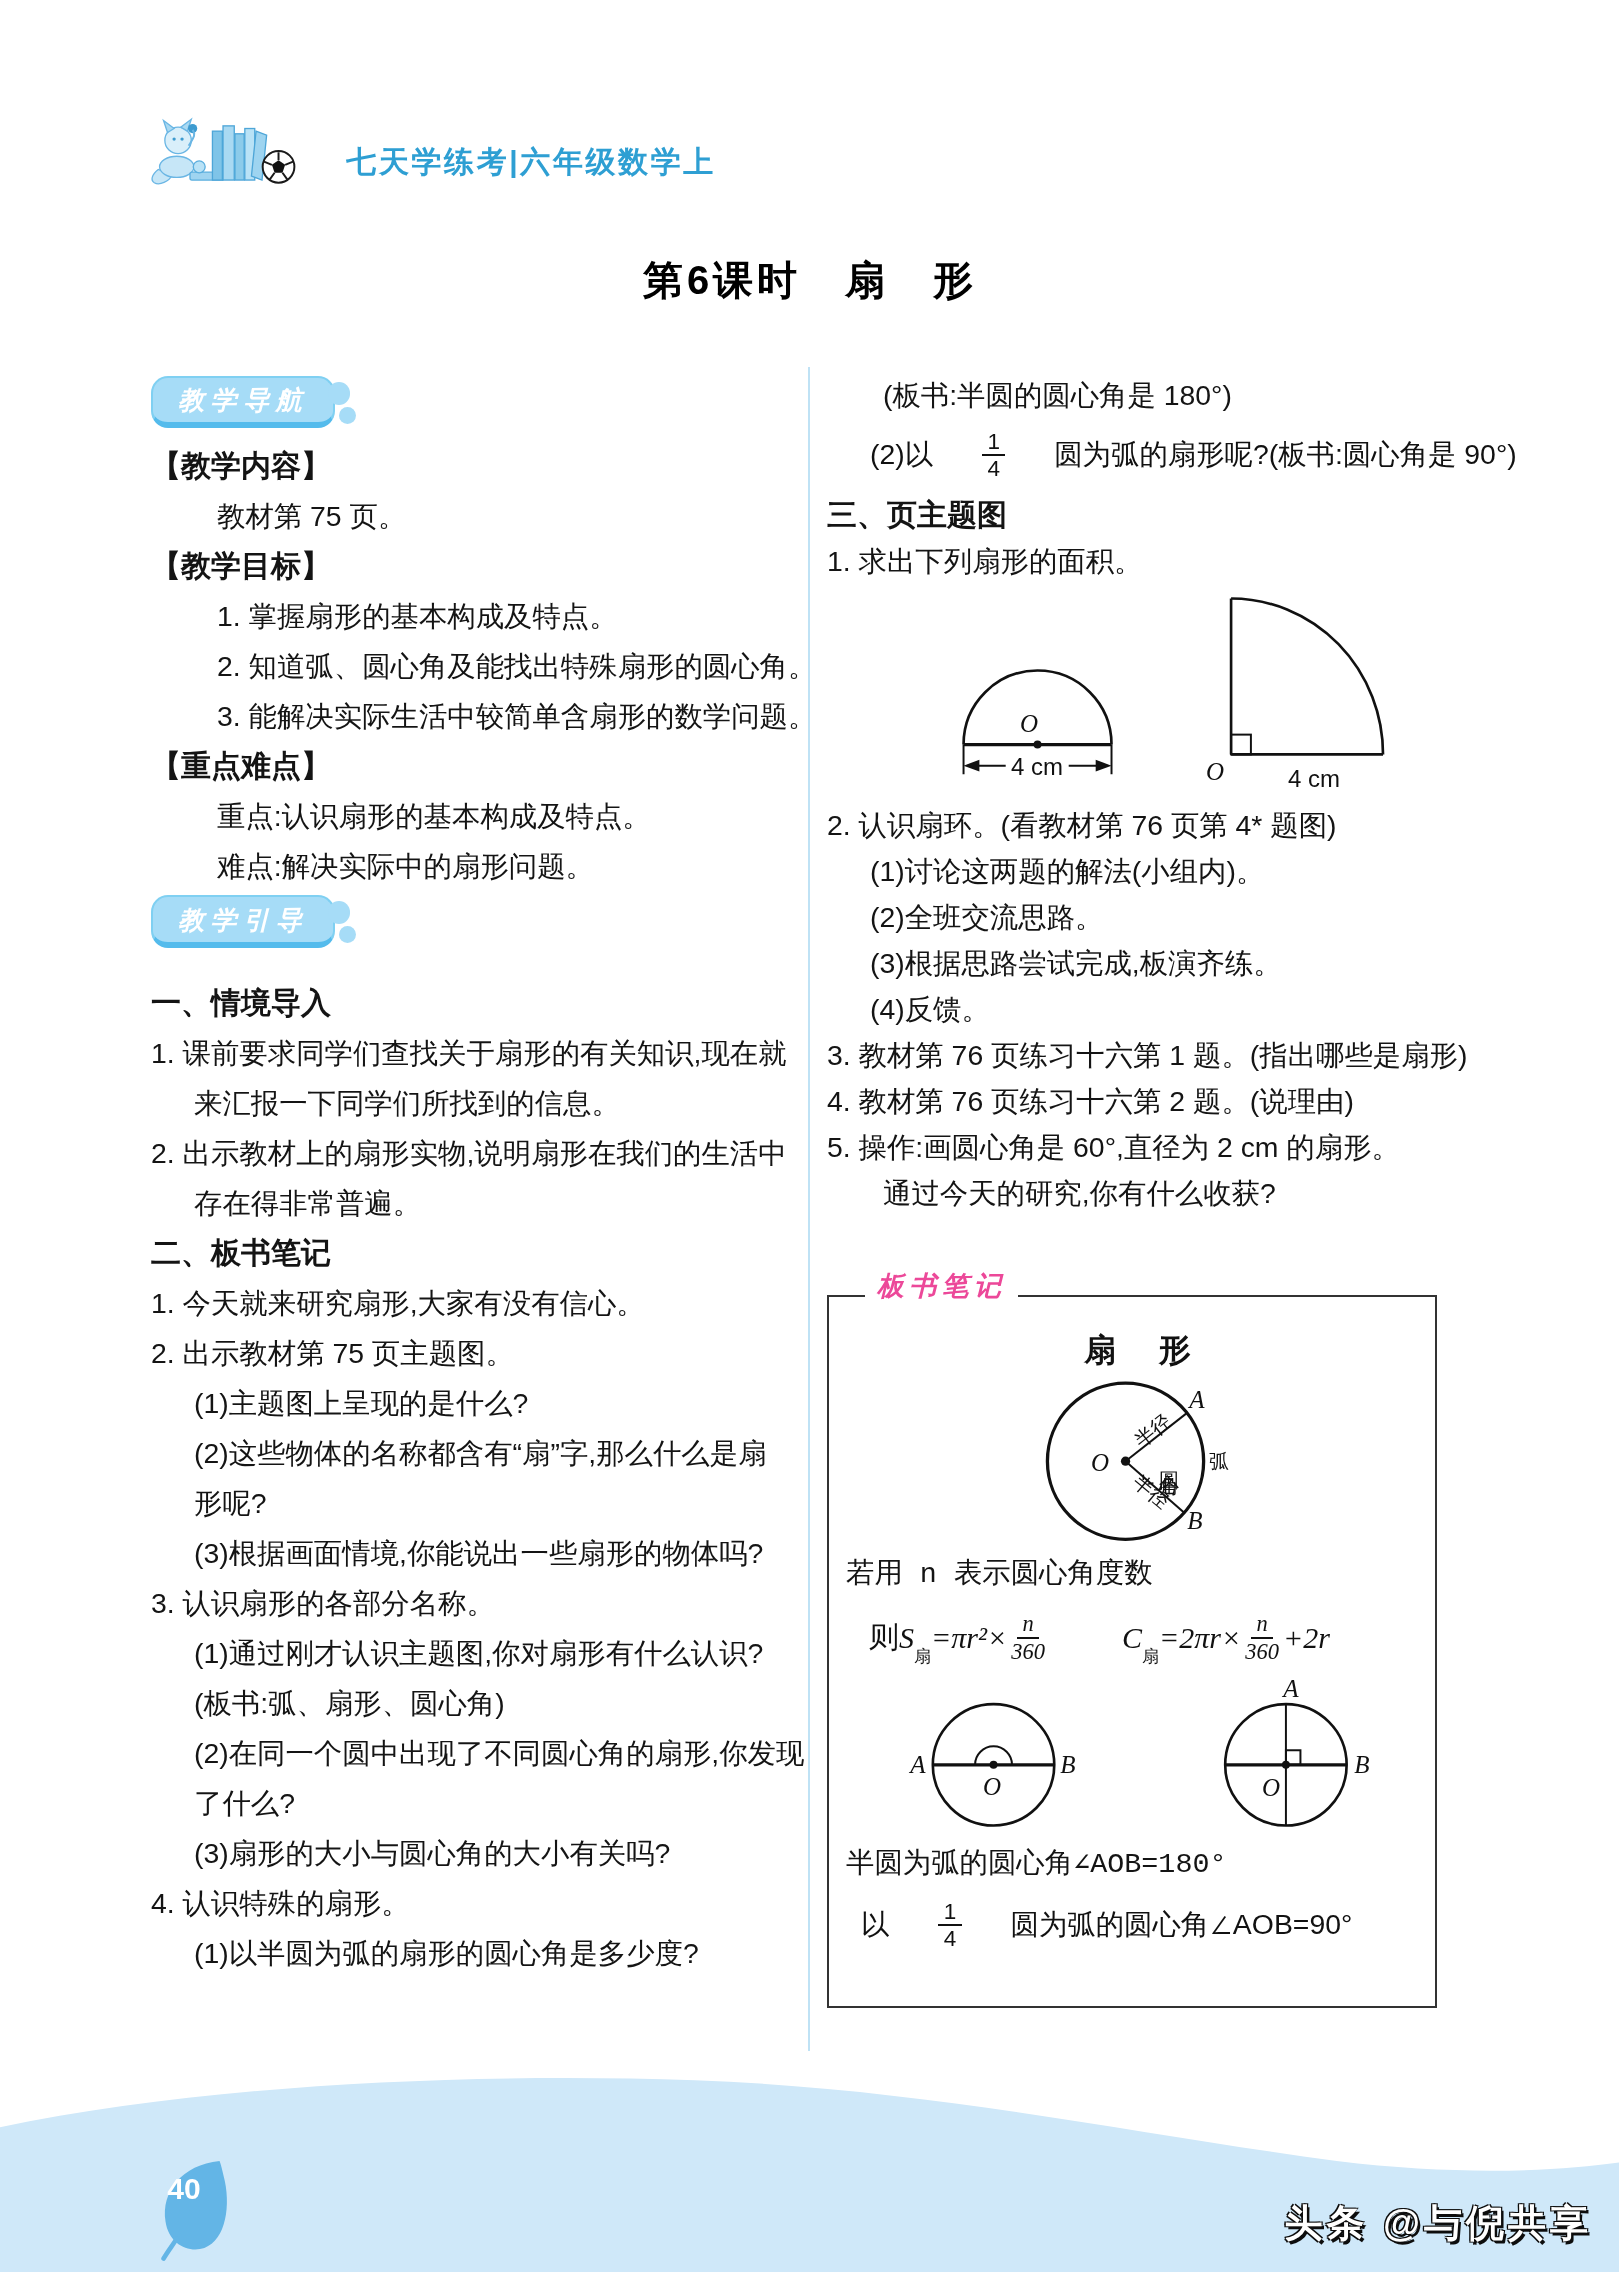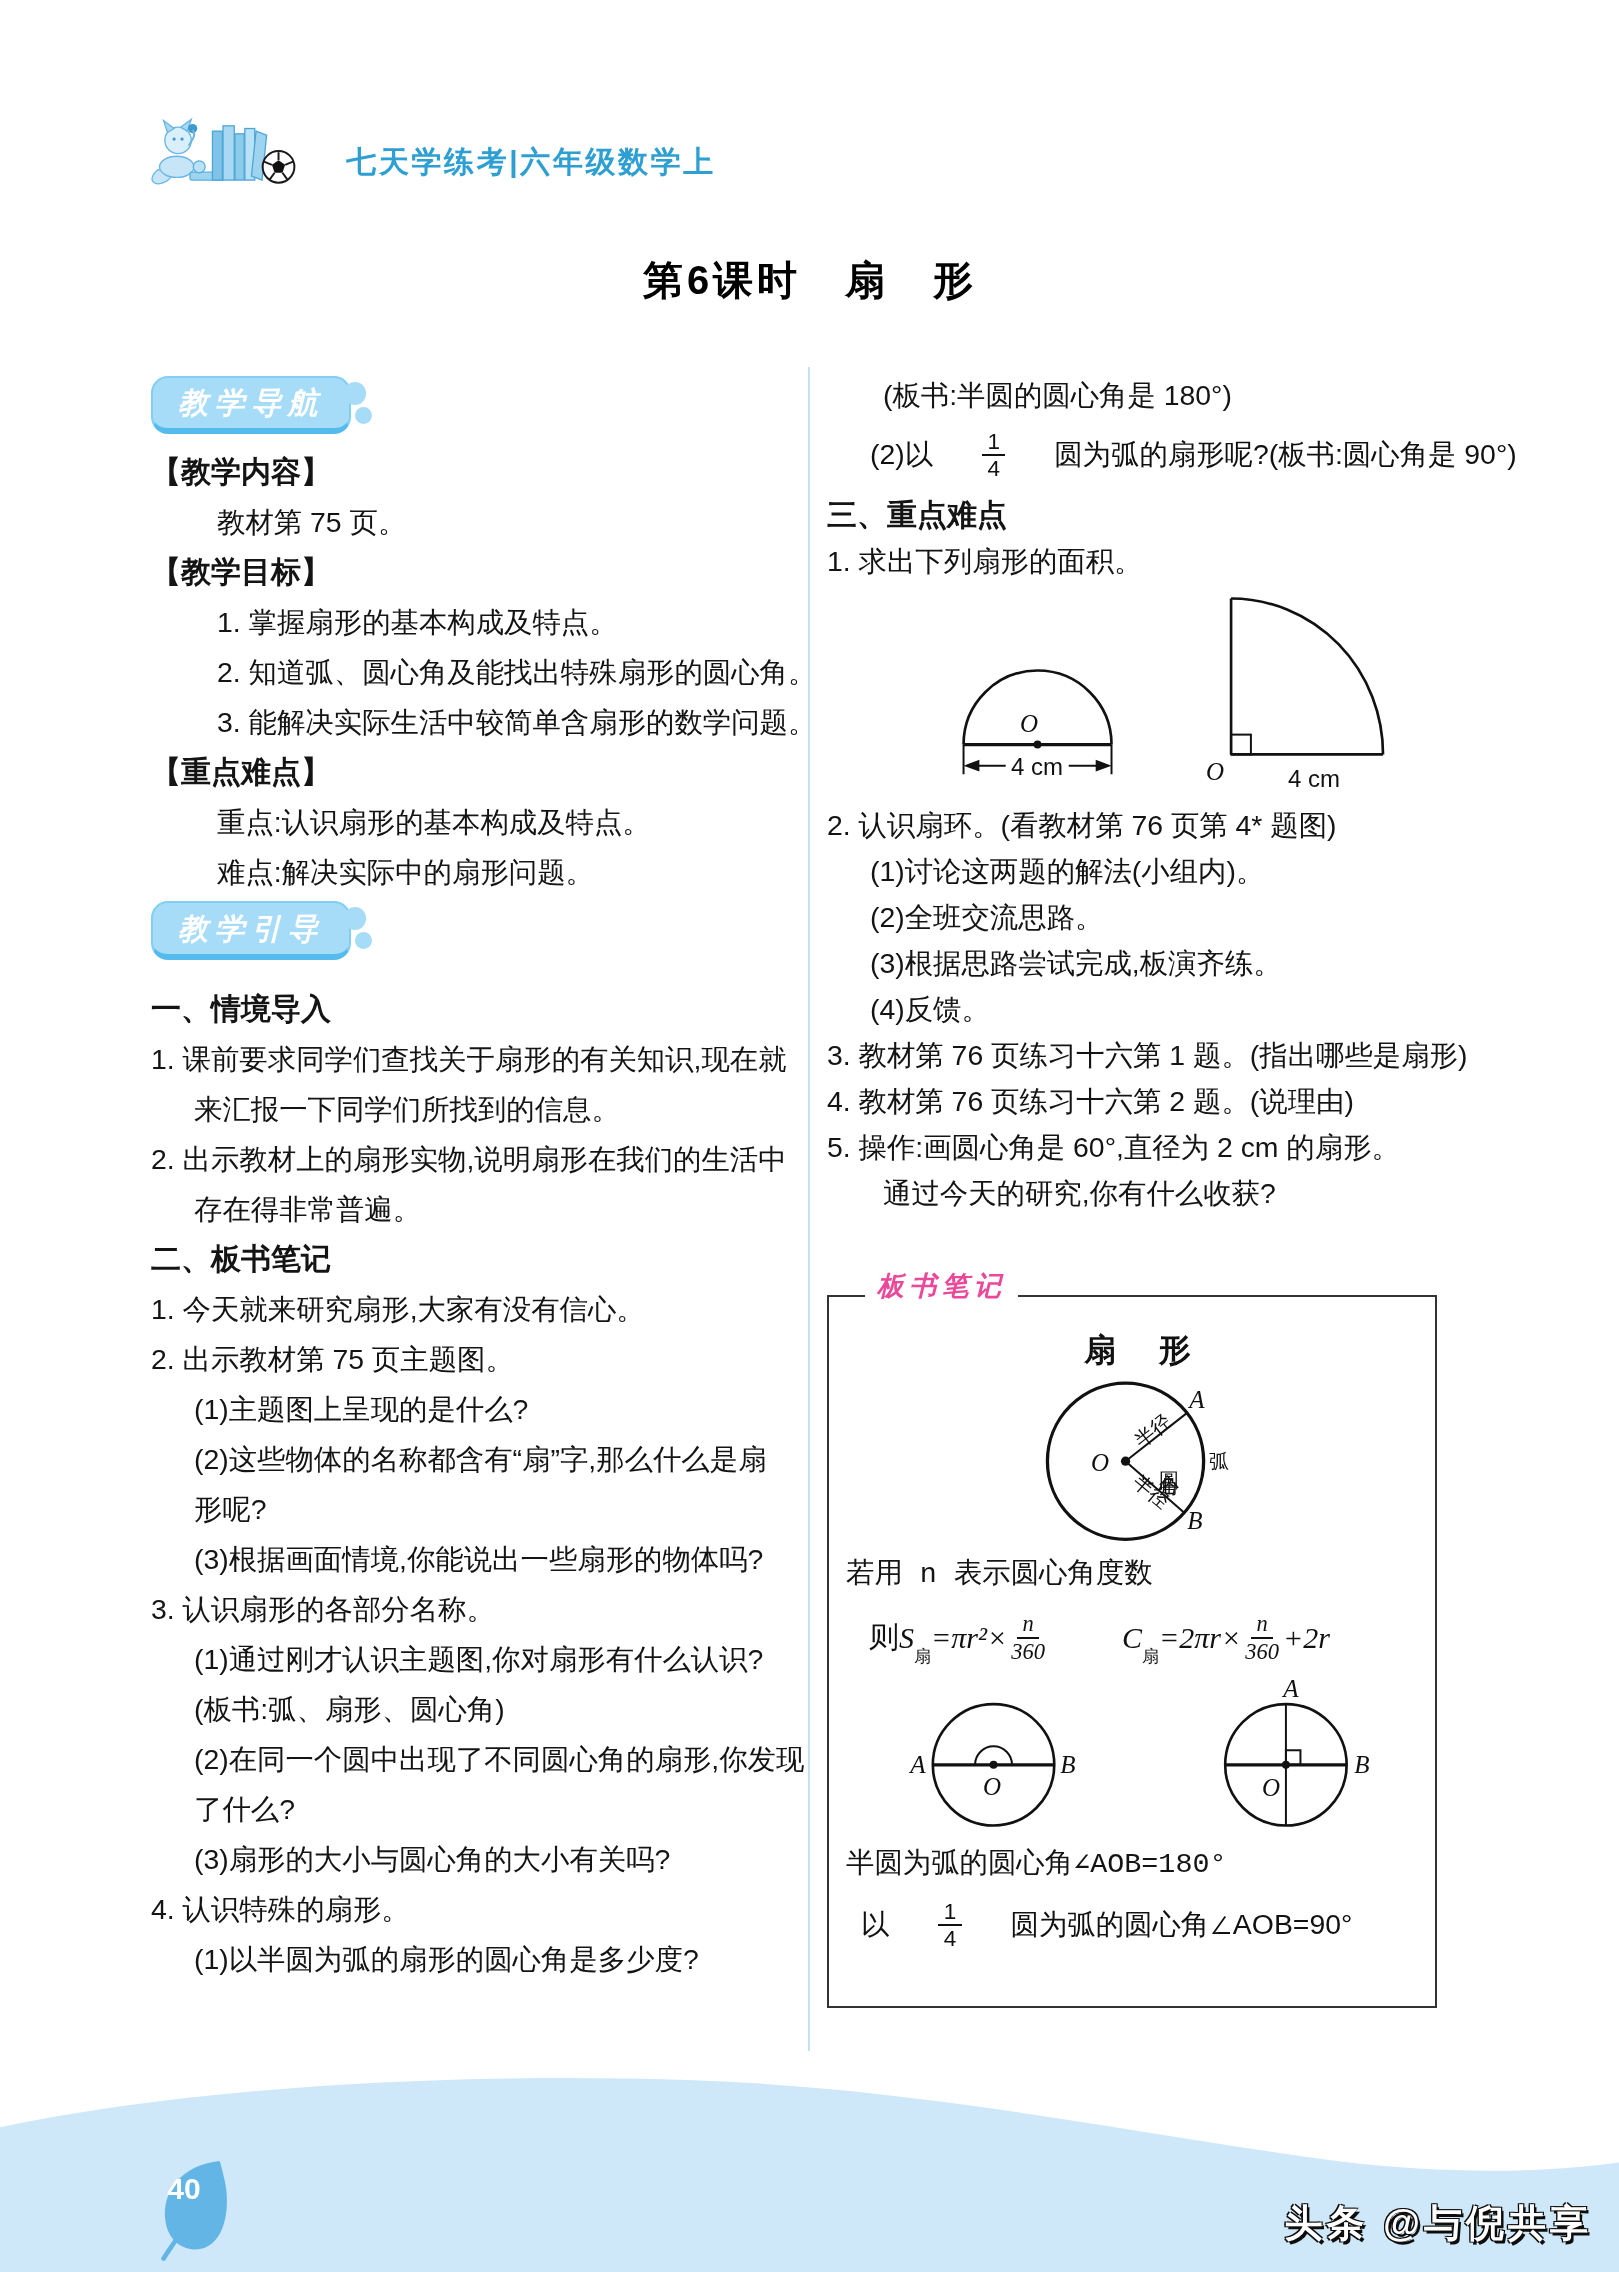--- a/index.html
+++ b/index.html
@@ -22,21 +22,21 @@
   .ind1{padding-left:43px;}
   .ind2{padding-left:66px;}
   .ind3{padding-left:56px;}
   
   .badge{position:relative;display:inline-block;background:#a6dcf7;border:2.6px solid #7fd0f2;
          border-bottom:6.6px solid #54bbec;border-radius:17px;padding:5.3px 25px 4px 25px;margin:4px 0 13.2px 0;}
   .badge:after{content:"";position:absolute;right:-17px;top:4px;width:22.5px;height:22.5px;
                background:#a6dcf7;border-radius:50%;}
   .badge:before{content:"";position:absolute;right:-22.5px;top:29px;width:17px;height:17px;
                 background:#a6dcf7;border-radius:50%;}
-  .badge-text{font-size:30px;font-weight:700;color:#ffffff;letter-spacing:6.6px;
+  .badge-text{font-size:26px;font-weight:700;color:#ffffff;letter-spacing:6.6px;
               font-family:"Liberation Serif", serif;font-style:italic;}
   .badge-block{height:87px;}
   
   .frac{display:inline-flex;flex-direction:column;align-items:center;vertical-align:middle;
         font-size:22.5px;line-height:1.12;margin:0 4px;}
   .frac .num{border-bottom:2px solid #111;padding:0 5.3px;}
   .frac-line{display:flex;align-items:center;font-size:28.4px;height:74px;white-space:nowrap;gap:45px;}
   
   .diagram{position:relative;}
   .dl{position:absolute;transform:translate(-50%,-50%);font-size:25px;color:#111;white-space:nowrap;}
@@ -151,21 +151,21 @@
 
     <div class="frac-line ind1">
       <span>(2)以</span>
       <span class="frac">
         <span class="num">1</span>
         <span class="den">4</span>
       </span>
       <span>圆为弧的扇形呢?(板书:圆心角是 90°)</span>
     </div>
 
-    <div class="line h">三、重点难点</div>
+    <div class="line h">三、页主题图</div>
     <div class="line">1. 求出下列扇形的面积。</div>
 
     <div class="diagram" style="height:218px;">
       <svg width="754" height="218" viewBox="0 0 1140 330">
 
         <path d="M206,243 A112,112 0 0 1 430,243" fill="none" stroke="#111" stroke-width="4"></path>
         <line x1="206" y1="243" x2="430" y2="243" stroke="#111" stroke-width="5"></line>
         <circle cx="318" cy="243" r="6" fill="#111"></circle>
         <line x1="206" y1="243" x2="206" y2="288" stroke="#111" stroke-width="3"></line>
         <line x1="430" y1="243" x2="430" y2="288" stroke="#111" stroke-width="3"></line>

